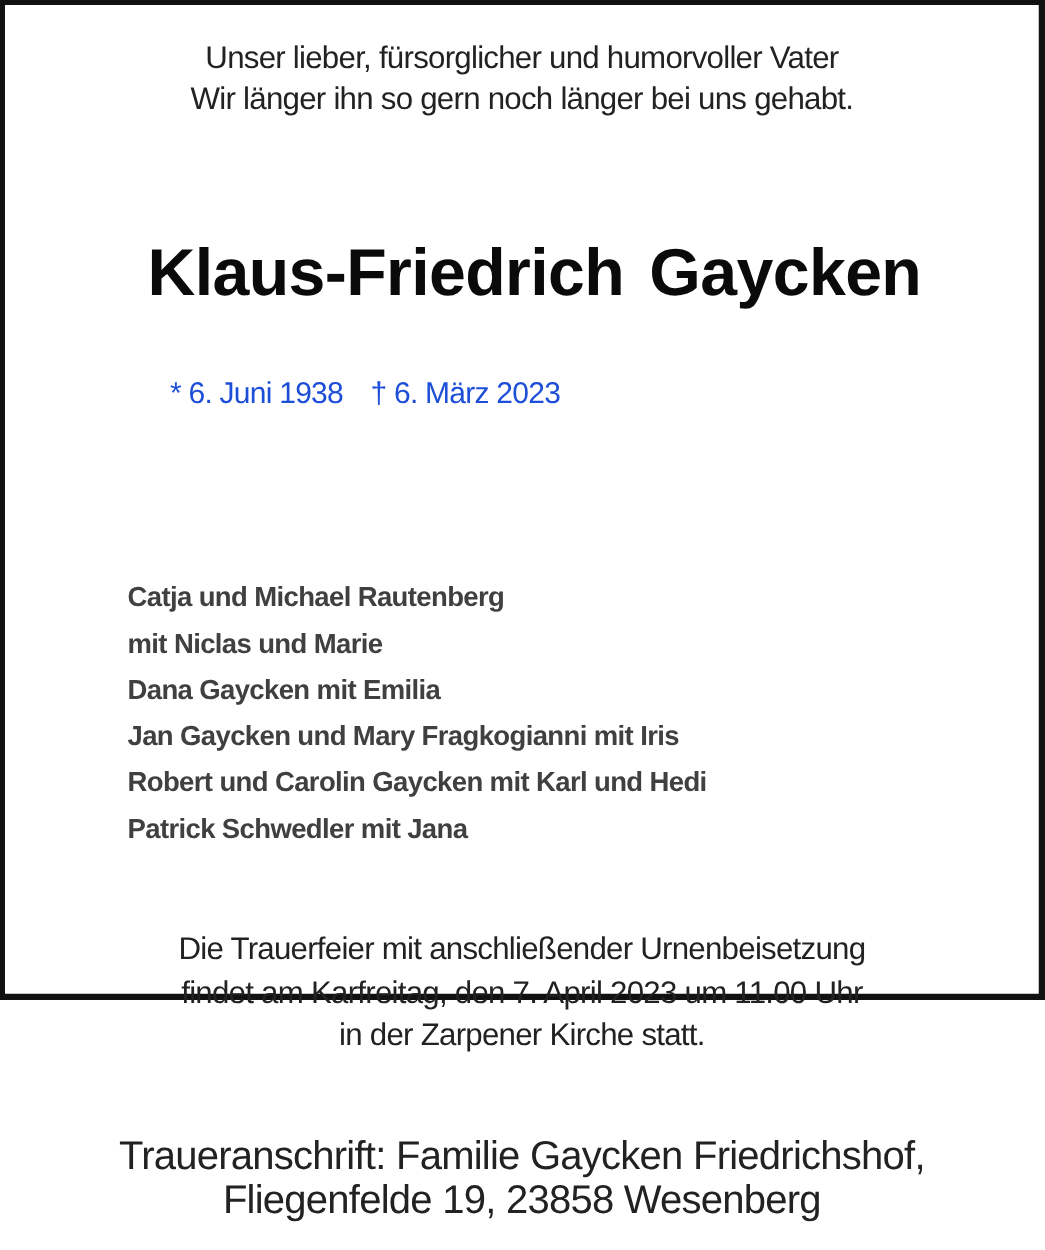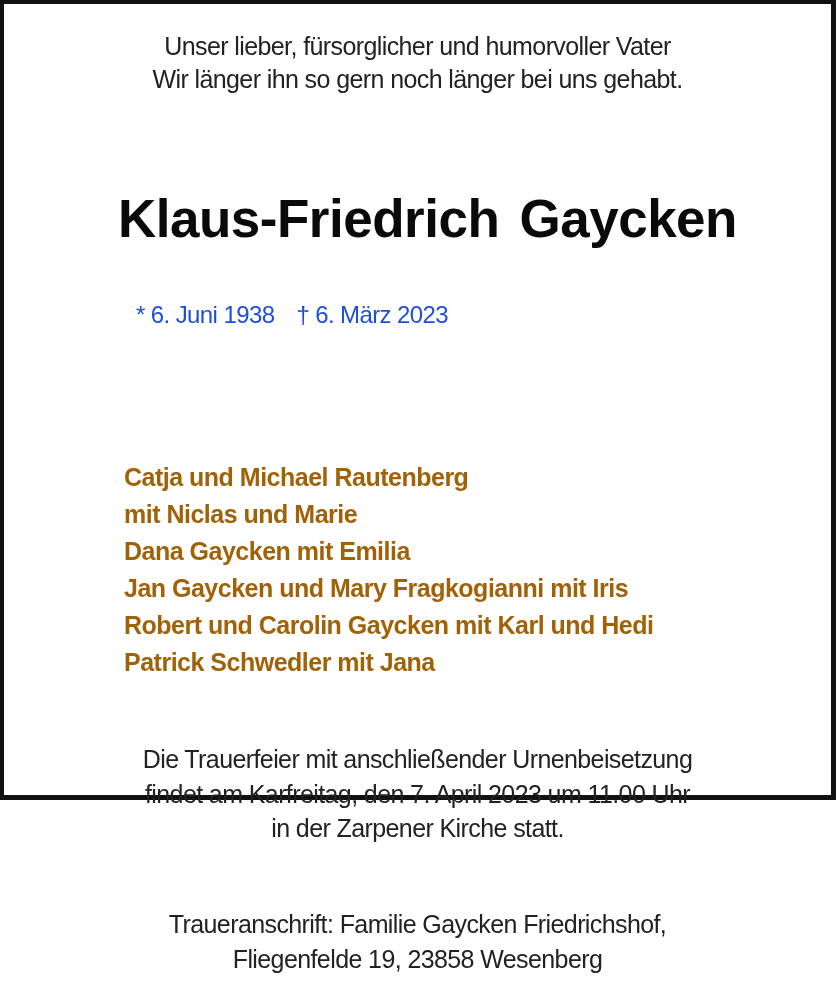--- a/index.html
+++ b/index.html
@@ -12,24 +12,24 @@
       font-family: Liberation Sans, sans-serif;
       color: #1a1a1a;
     }
     .abs { position: absolute; }
     .center { left: 0; right: 0; text-align: center; }
     .intro { top: 26px; font-size: 25px; line-height: 33px; color: #222; letter-spacing: -0.6px; }
     .name { left: 114px; top: 180px; font-size: 53px; line-height: 70px; font-weight: bold; color: #0a0a0a; letter-spacing: -0.5px; word-spacing: 6px; white-space: nowrap; }
     .dates { left: 114px; top: 294px; font-size: 24px; line-height: 34px; color: #1d4ed8; letter-spacing: -0.6px; white-space: pre; margin-left: 18px; }
     .dates .gap { display: inline-block; width: 22px; }
     .love { left: 114px; top: 382px; font-size: 24px; line-height: 34px; color: #222; letter-spacing: -0.6px; }
-    .mourners { left: 120px; top: 455px; font-size: 25px; line-height: 37px; font-weight: bold; color: #a16207; letter-spacing: -0.5px; }
+    .mourners { left: 98px; top: 455px; font-size: 22px; line-height: 37px; font-weight: bold; color: #404040; letter-spacing: -0.5px; }
     .mourners div { white-space: nowrap; }
     .service { top: 738px; font-size: 25px; line-height: 34.5px; color: #222; letter-spacing: -0.6px; }
-    .address { top: 903px; font-size: 25px; line-height: 35px; color: #222; letter-spacing: -0.6px; }
+    .address { top: 903px; font-size: 32px; line-height: 35px; color: #222; letter-spacing: -0.6px; }
   </style>
 </head>
 <body>
 
 <div class="frame">
 
   <div class="abs center intro">
     <div>Unser lieber, fürsorglicher und humorvoller Vater</div>
     <div>Wir länger ihn so gern noch länger bei uns gehabt.</div>
   </div>

